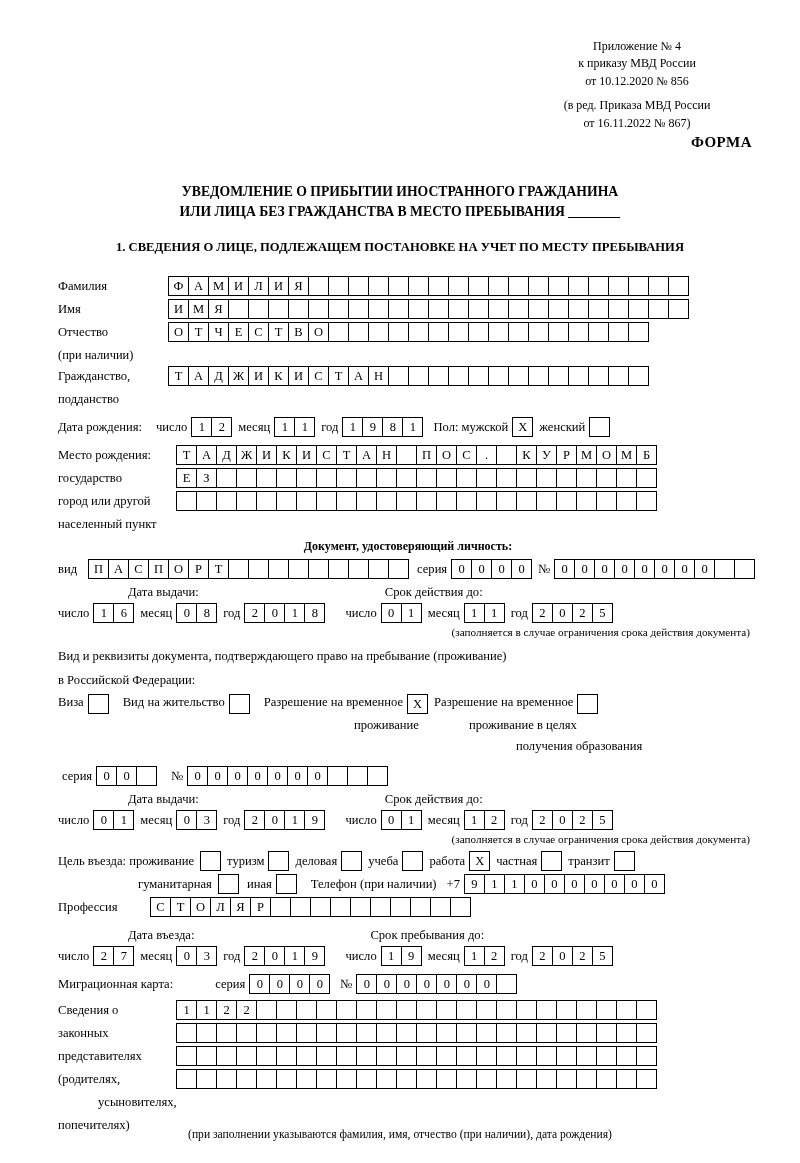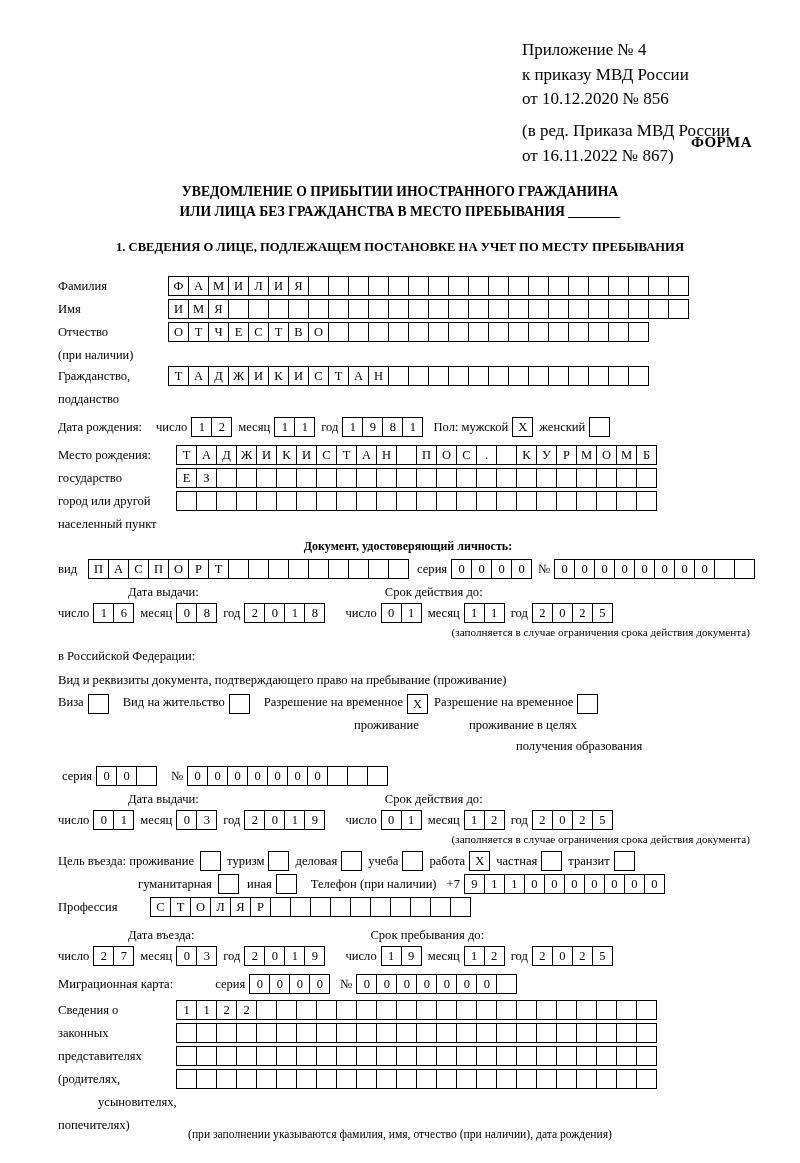--- a/index.html
+++ b/index.html
@@ -20,23 +20,23 @@
     width: 800px;
     height: 1163px;
     padding: 0;
     box-sizing: border-box;
   }
   .header-block {
     position: absolute;
     top: 38px;
     right: 48px;
     width: 230px;
-    font-size: 17px;
+    font-size: 12px;
     line-height: 1.45;
-    text-align: left;
+    text-align: center;
   }
   .header-block .gap { height: 7px; }
   .forma {
     position: absolute;
     top: 134px;
     right: 48px;
     font-size: 15px;
     font-weight: bold;
     letter-spacing: 0.5px;
   }
@@ -489,24 +489,24 @@
       <span class="cells ml4" id="vdyr">
           <span class="cell first">2</span>
           <span class="cell">0</span>
           <span class="cell">2</span>
           <span class="cell">5</span>
         </span>
     </div>
     <div class="rightnote" style="margin-bottom:8px;">(заполняется в случае ограничения срока действия документа)</div>
 
     <div class="row" style="margin-bottom:4px;">
+      <span class="lbl">Вид и реквизиты документа, подтверждающего право на пребывание (проживание)</span>
+    </div>
+    <div class="row" style="margin-bottom:4px;">
       <span class="lbl">в Российской Федерации:</span>
-    </div>
-    <div class="row" style="margin-bottom:4px;">
-      <span class="lbl">Вид и реквизиты документа, подтверждающего право на пребывание (проживание)</span>
     </div>
 
     <div class="row" style="margin-bottom:1px;align-items:flex-start;">
       <span class="lbl" style="margin-top:1px;">Виза</span>
       <span class="box ml4"></span>
       <span class="lbl ml14" style="margin-top:1px;">Вид на жительство</span>
       <span class="box ml4"></span>
       <span class="lbl ml14" style="margin-top:1px;">Разрешение на временное</span>
       <span class="box ml4">X</span>
       <span class="lbl ml6" style="margin-top:1px;">Разрешение на временное</span>

